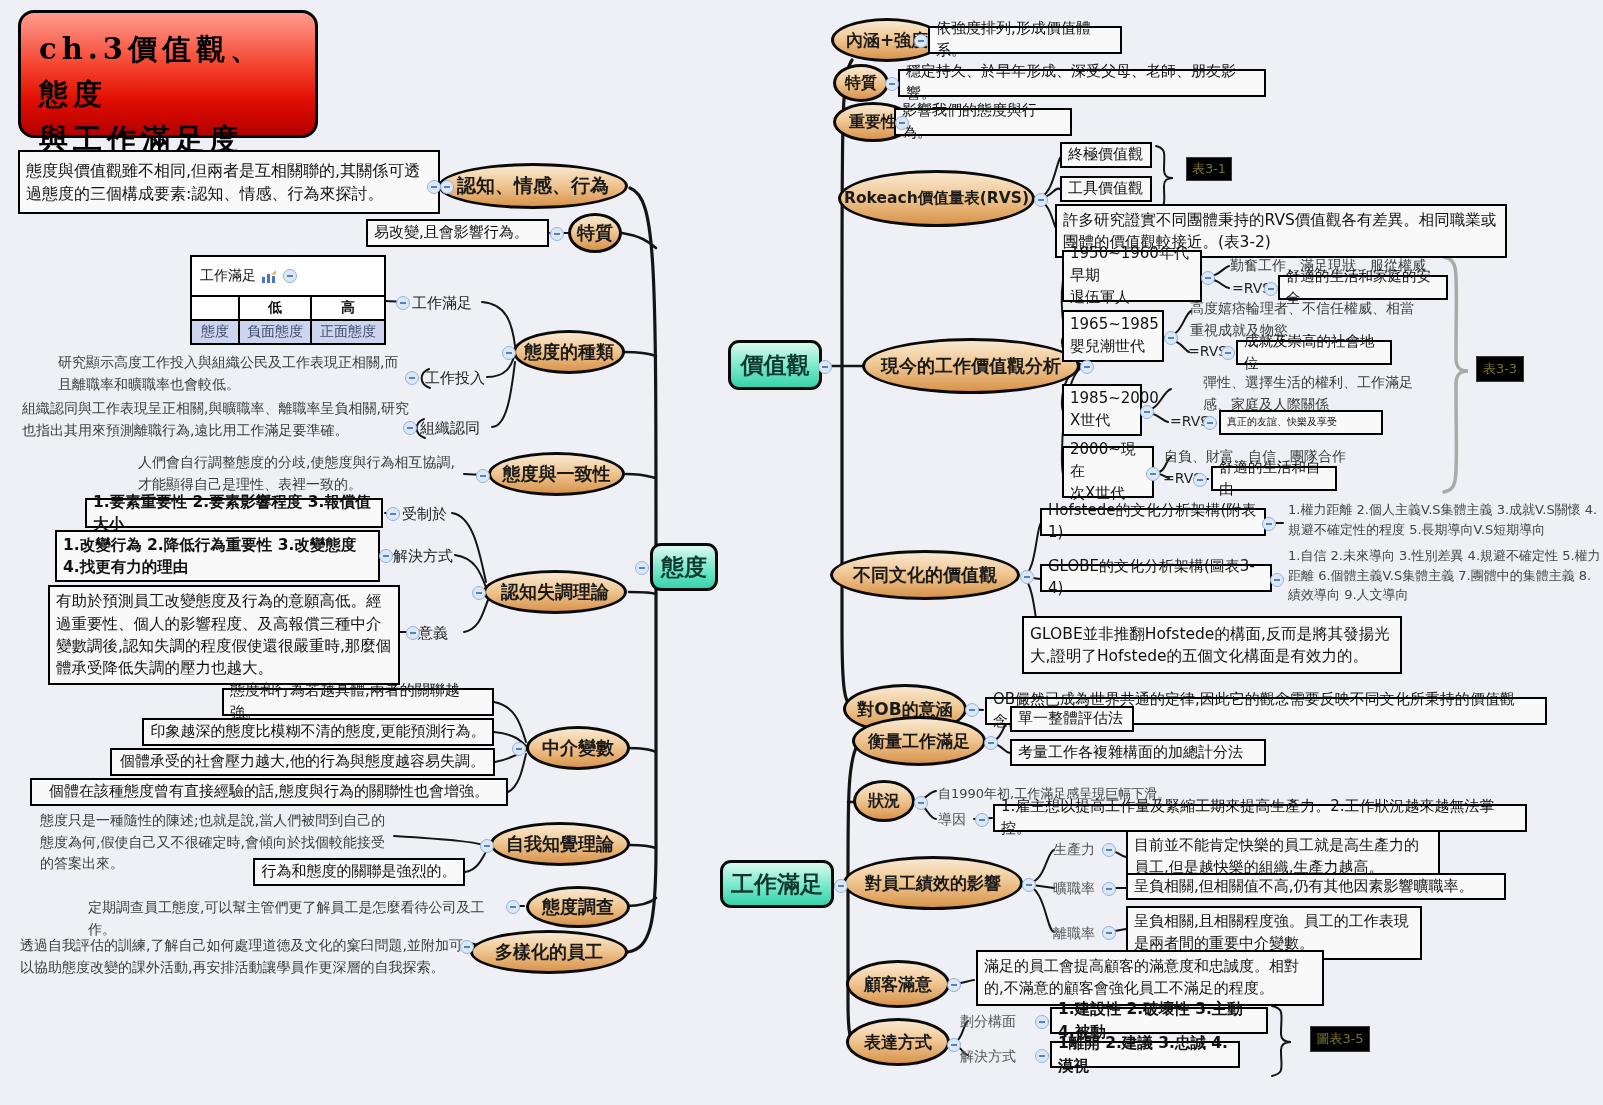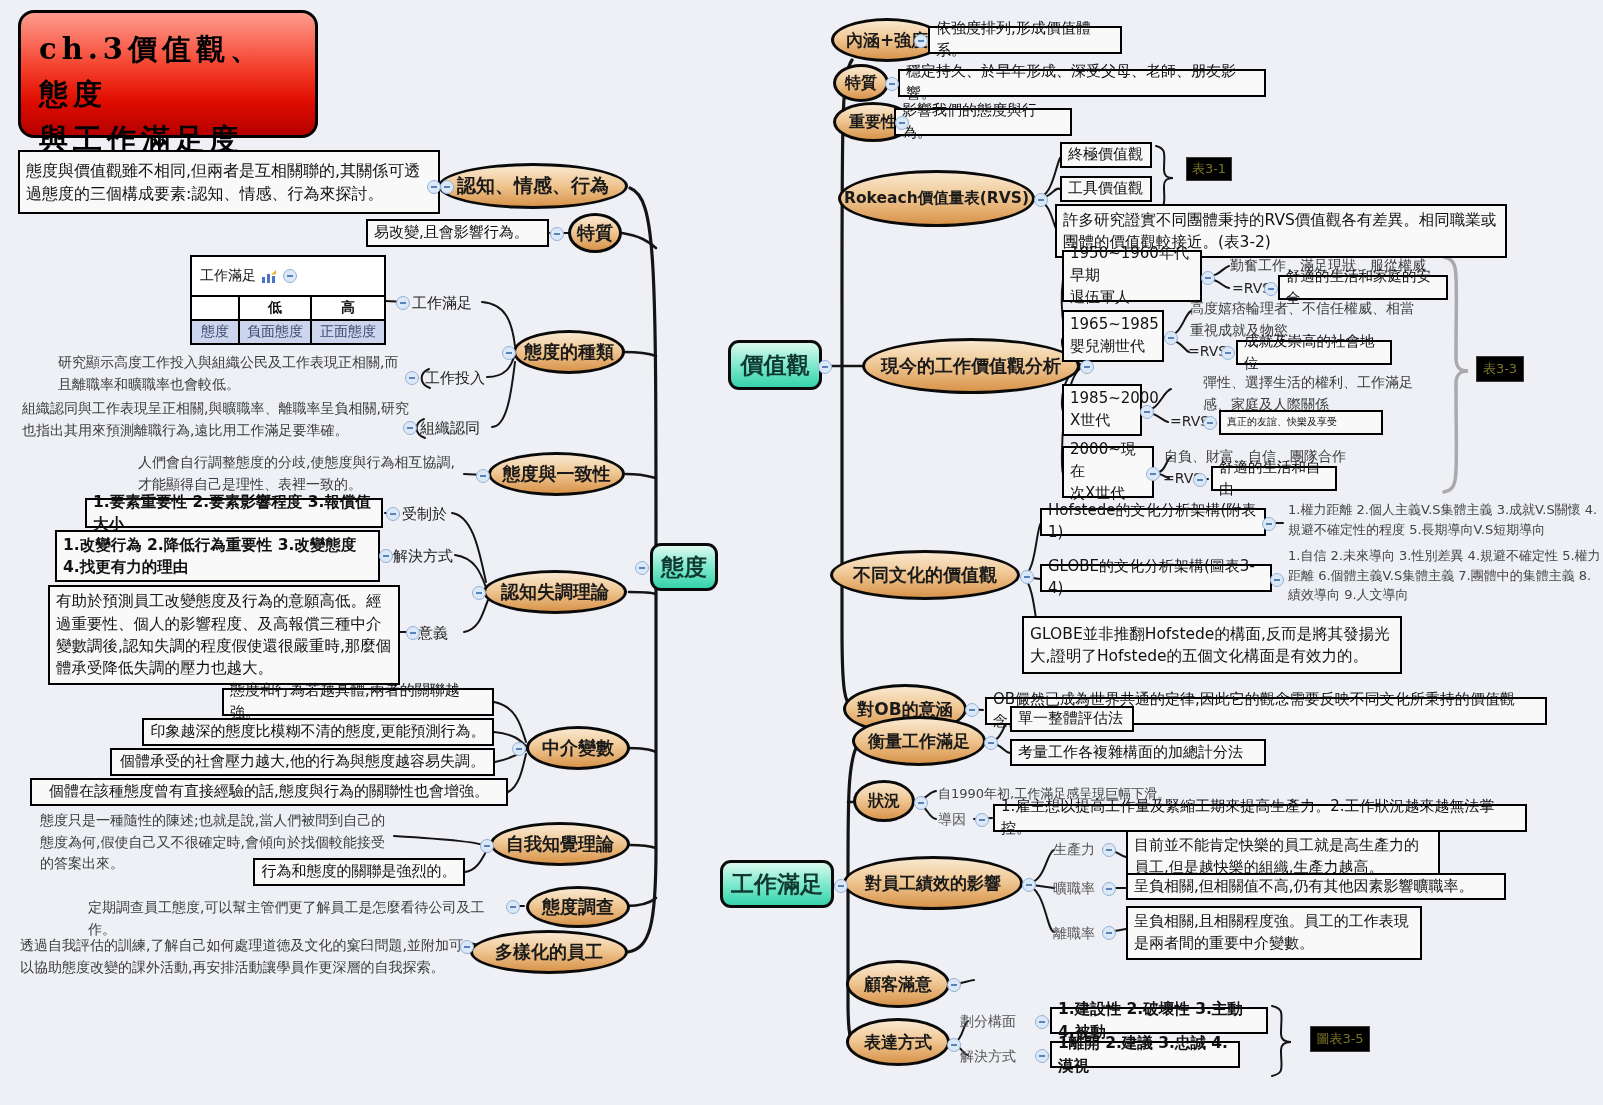--- a/index.html
+++ b/index.html
@@ -387,20 +387,23 @@
       <span>呈負相關,但相關值不高,仍有其他因素影響曠職率。</span>
     </div>
 <div class="node lb" style="left:1053px;top:925px;font-size:14px;color:#555;">離職率</div>
 <div class="node b" style="left:1126px;top:906px;width:296px;height:54px;">
       <span>呈負相關,且相關程度強。員工的工作表現是兩者間的重要中介變數。</span>
     </div>
 
 <div class="node e" style="left:846px;top:960px;width:104px;height:48px;font-size:17px;">
       <span>顧客滿意</span>
     </div>
+<div class="node b" style="left:976px;top:950px;width:348px;height:56px;">
+      <span>滿足的員工會提高顧客的滿意度和忠誠度。相對的,不滿意的顧客會強化員工不滿足的程度。</span>
+    </div>
 
 <div class="node e" style="left:846px;top:1018px;width:104px;height:48px;font-size:17px;">
       <span>表達方式</span>
     </div>
 <div class="node lb" style="left:960px;top:1013px;font-size:14px;color:#555;">劃分構面</div>
 <div class="node b b-strong" style="left:1050px;top:1007px;width:218px;height:27px;">
       <span>1.建設性 2.破壞性 3.主動 4.被動</span>
     </div>
 <div class="node lb" style="left:960px;top:1048px;font-size:14px;color:#555;">解決方式</div>
 <div class="node b b-strong" style="left:1050px;top:1041px;width:190px;height:27px;">

